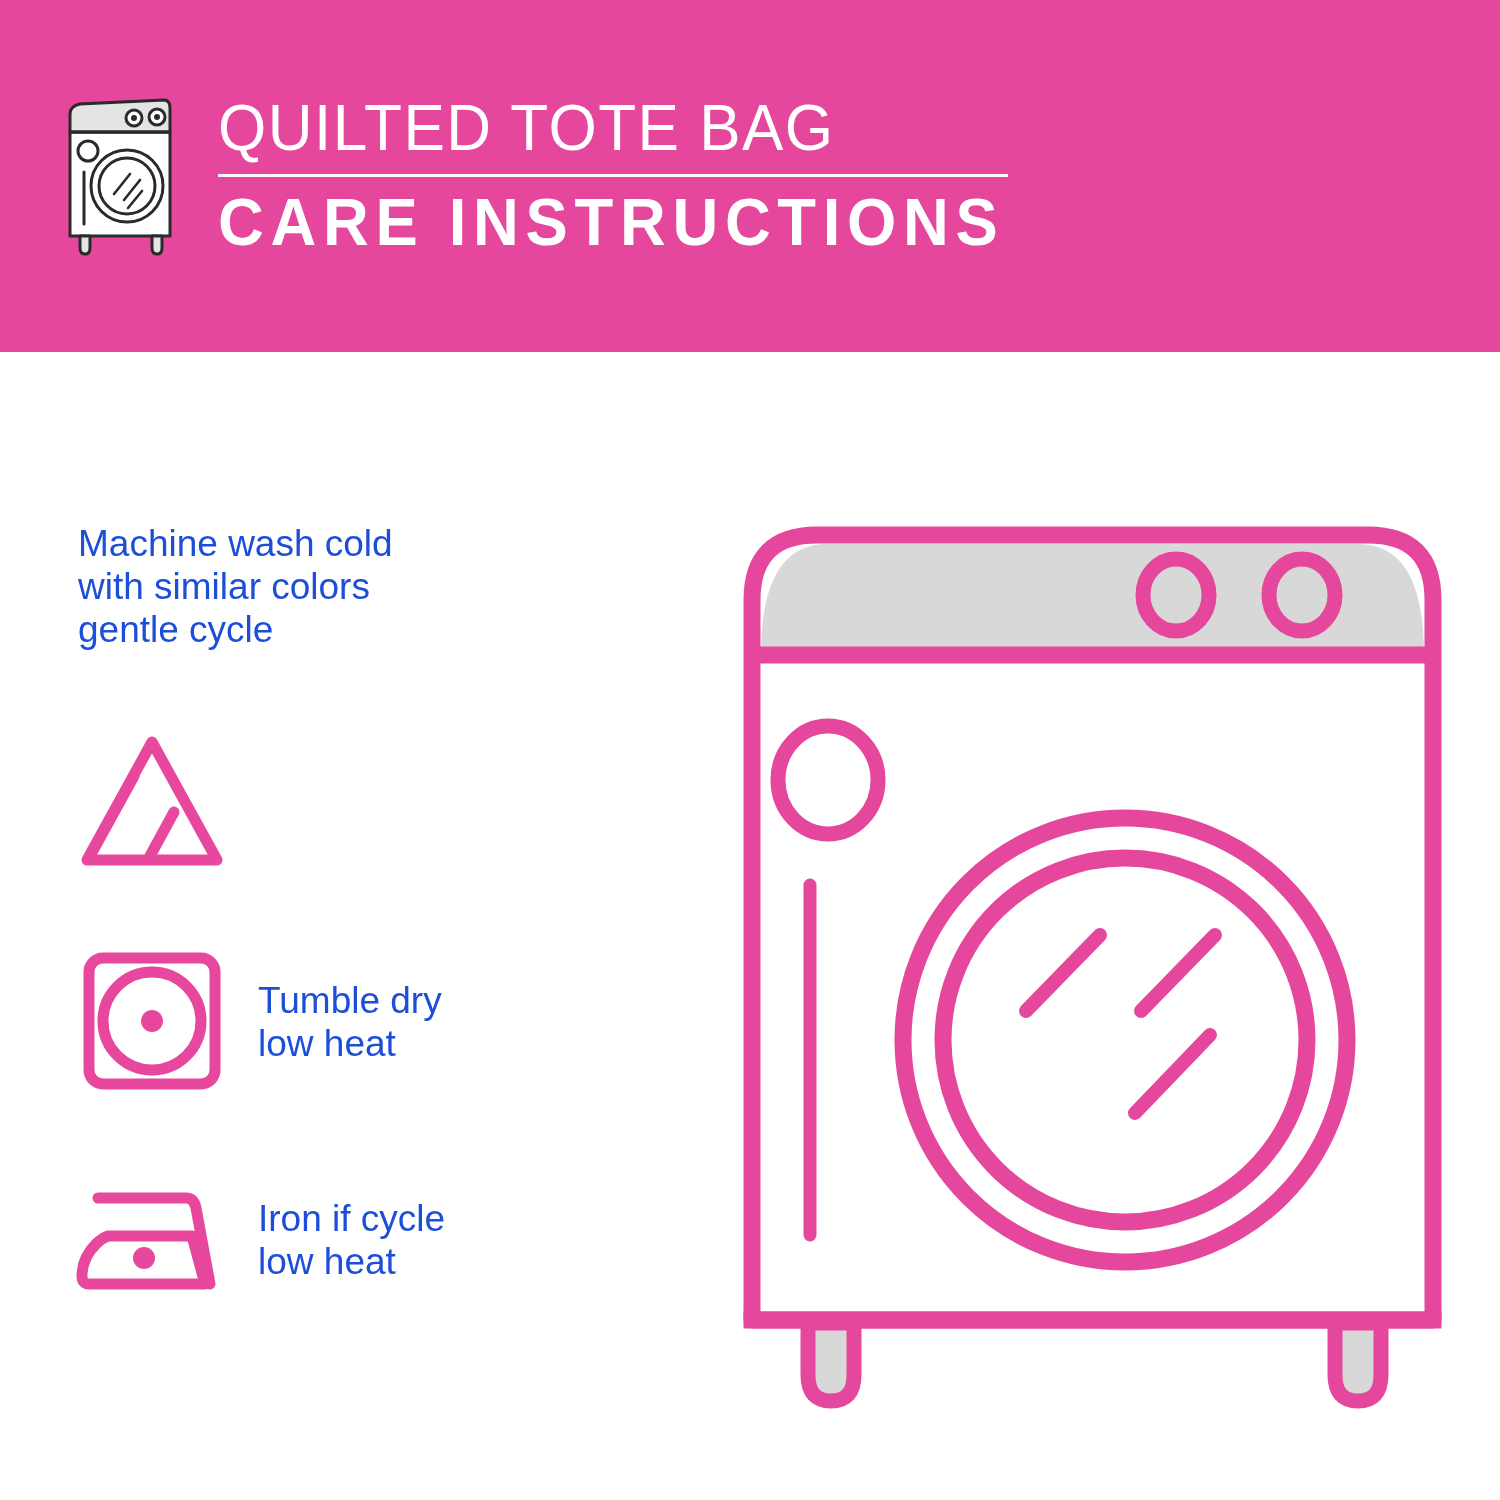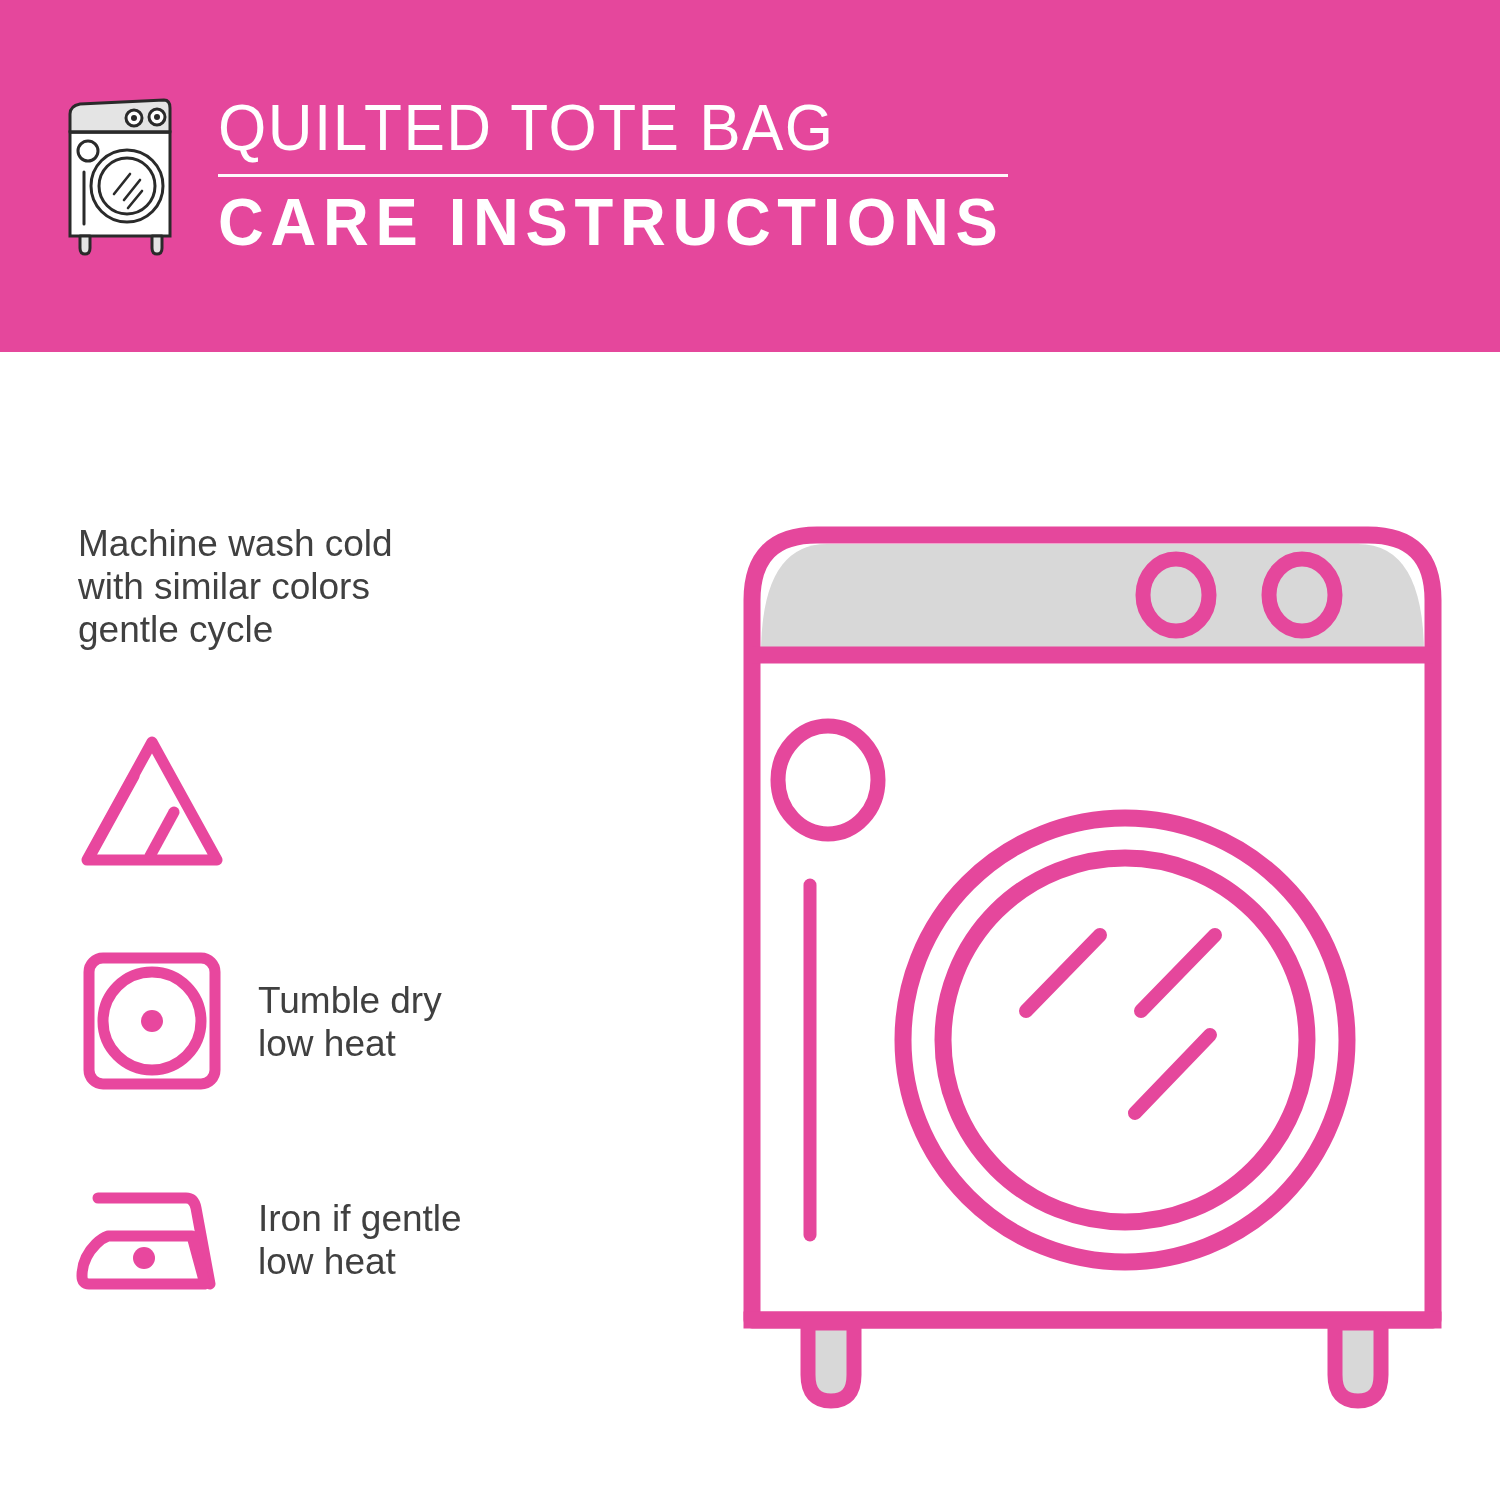--- a/index.html
+++ b/index.html
@@ -105,21 +105,21 @@
     display: flex;
     align-items: center;
     justify-content: center;
   }
   .care-text {
     flex: 1 1 auto;
     margin-left: 16px;
     font-family: "Liberation Sans", sans-serif;
     font-size: 37px;
     line-height: 43px;
-    color: #404040;
+    color: #1d4ed8;
     font-weight: 400;
     white-space: pre-line;
   }
 
   
   .washer-wrap {
     position: absolute;
     left: 735px;
     top: 495px;
     width: 715px;
@@ -205,21 +205,21 @@
     <div class="care-row">
       <div class="care-symbol">
         <svg viewBox="0 0 180 165" xmlns="http://www.w3.org/2000/svg">
 
           <path d="M36 40 L124 40 Q132 40 134 50 L148 126" fill="none" stroke="#e8479e" stroke-width="11" stroke-linecap="round" stroke-linejoin="round"></path>
 
           <path d="M46 78 L130 78 L143 126 L27 126 Q20 126 20 118 Q20 100 34 86 Q40 80 46 78 Z" fill="none" stroke="#e8479e" stroke-width="11" stroke-linejoin="round" stroke-linecap="round"></path>
           <circle cx="82" cy="100" r="11" fill="#e8479e"></circle>
         </svg>
       </div>
-      <div class="care-text">Iron if gentle
+      <div class="care-text">Iron if cycle
 low heat</div>
     </div>
 
   </div>
 
   <div class="washer-wrap">
     <svg viewBox="0 0 715 930" xmlns="http://www.w3.org/2000/svg">
 
       <path d="M17 825 L17 105 Q17 40 82 40 L633 40 Q698 40 698 105 L698 825 Z" fill="#ffffff" stroke="#e5479c" stroke-width="17" stroke-linejoin="round"></path>
 

